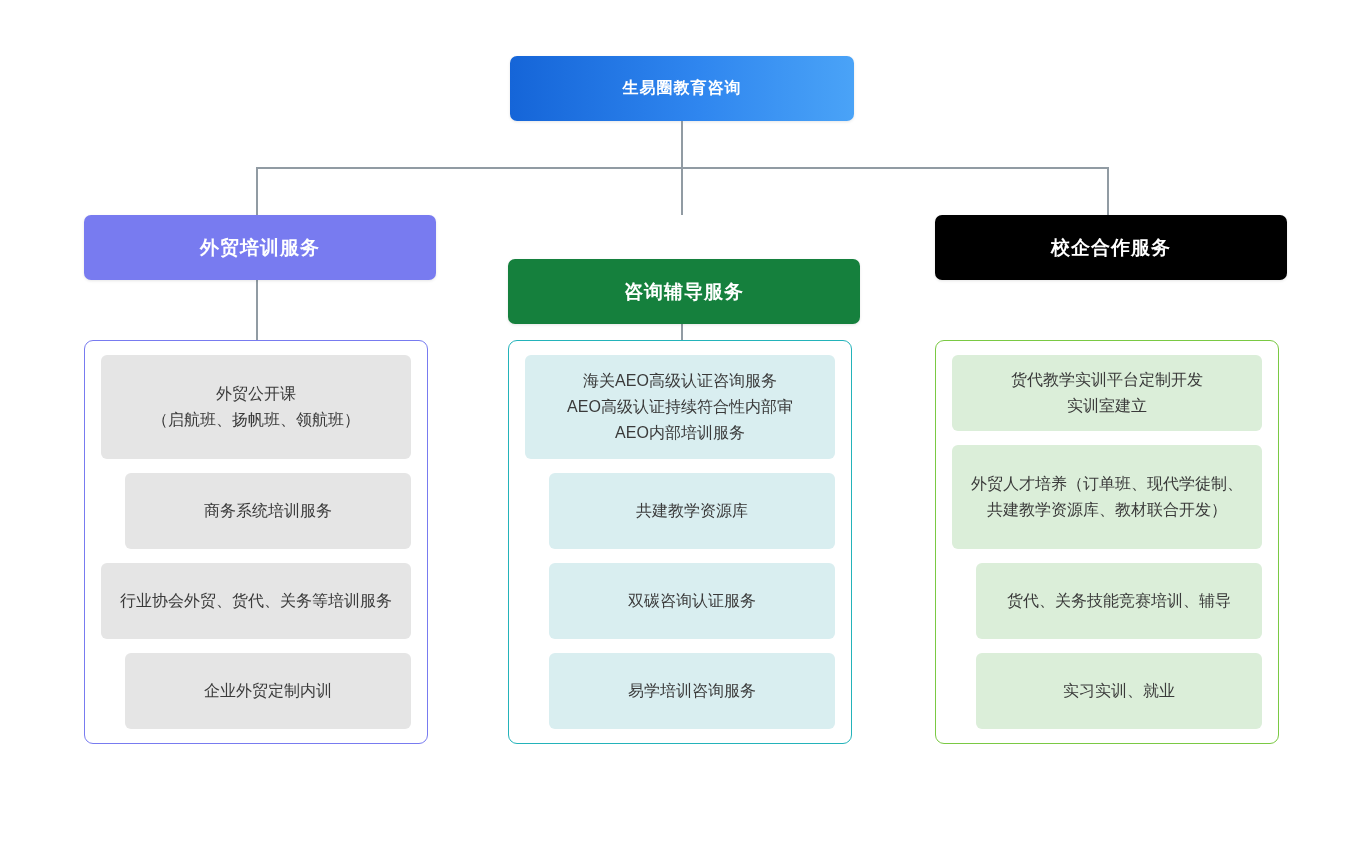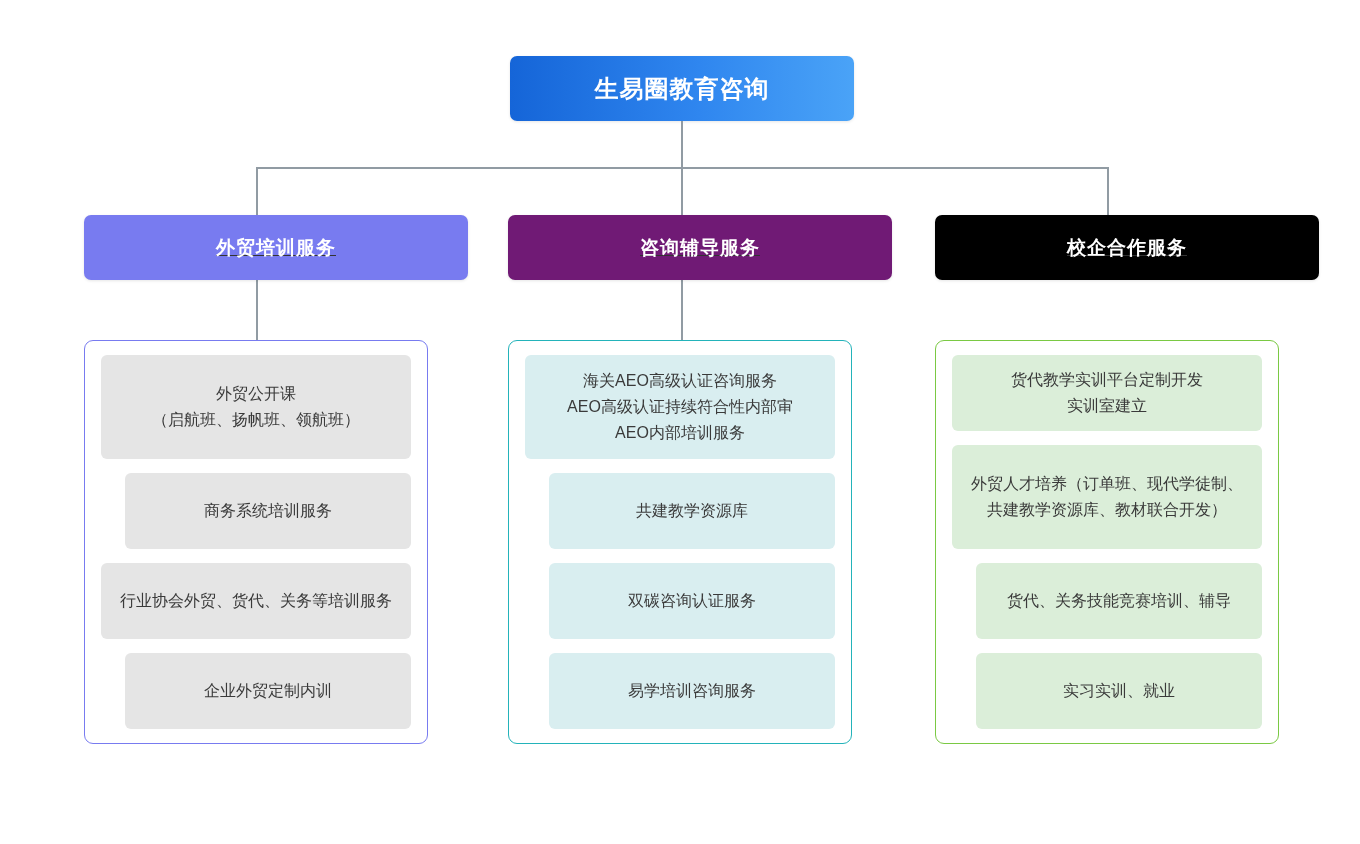--- a/index.html
+++ b/index.html
@@ -40,41 +40,40 @@
     height: 65px;
     border-radius: 7px;
     background: linear-gradient(90deg, #1565d8 0%, #2f86ef 55%, #4aa3f7 100%);
     display: flex;
     align-items: center;
     justify-content: center;
     box-shadow: 0 1px 3px rgba(0,0,0,0.10);
   }
   #root-node .node-title {
     color: #ffffff;
-    font-size: 24px;
+    font-size: 16px;
     font-weight: bold;
     letter-spacing: 1px;
   }
 
   
   .branch {
     position: absolute;
     top: 215px;
     width: 344px;
   }
   .branch-header {
-    width: 384px;
+    width: 352px;
     height: 65px;
     border-radius: 7px;
     display: flex;
     align-items: center;
     justify-content: center;
     box-shadow: 0 1px 3px rgba(0,0,0,0.10);
     box-sizing: border-box;
-    text-decoration: underline;
   }
   .branch-header .branch-title {
     color: #ffffff;
     font-size: 19px;
     font-weight: bold;
     letter-spacing: 1px;
   }
 
   .branch-panel {
     position: absolute;
@@ -105,21 +104,21 @@
   }
 
   
   #branch-1 { left: 84px; }
   #branch-1 .branch-header { background: #787bf0; }
   #branch-1 .branch-panel { border-color: #787bf0; }
   #branch-1 .leaf { background: #e5e5e5; }
 
   
   #branch-2 { left: 508px; }
-  #branch-2 .branch-header { background: #701a75; }
+  #branch-2 .branch-header { background: #15803d; margin-top: 44px; }
   #branch-2 .branch-panel { border-color: #23b3ba; }
   #branch-2 .leaf { background: #d9eef0; }
 
   
   #branch-3 { left: 935px; }
   #branch-3 .branch-header { background: #000000; }
   #branch-3 .branch-panel { border-color: #7ac943; }
   #branch-3 .leaf { background: #dbeed9; }
 
   

